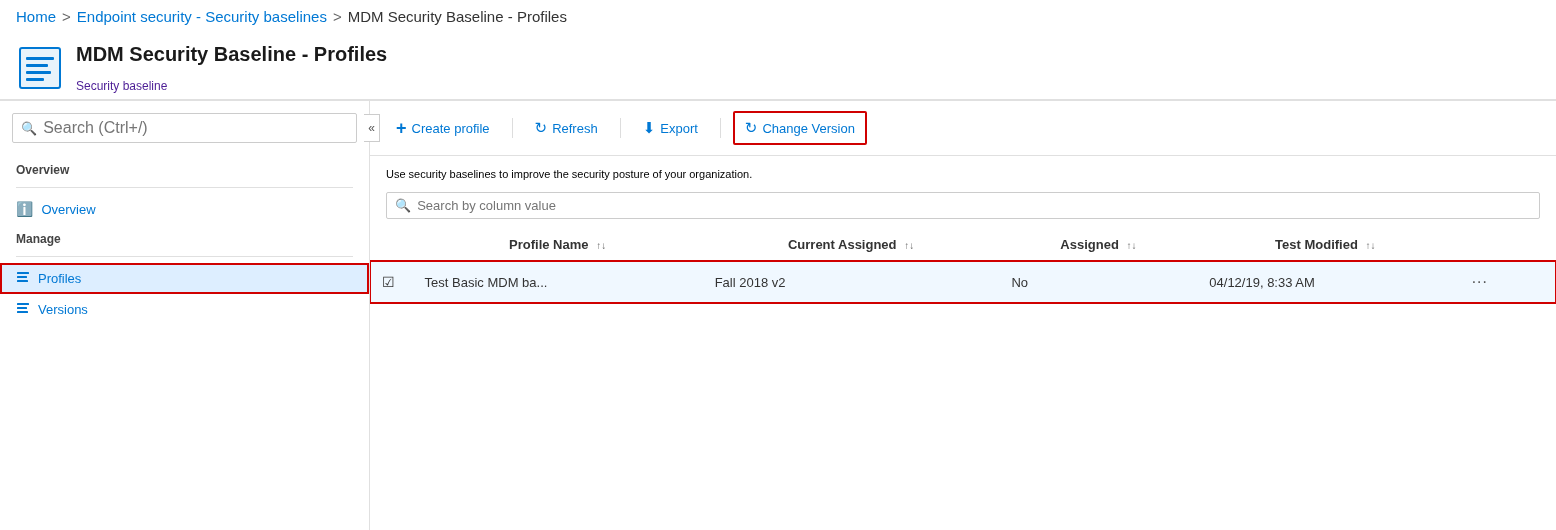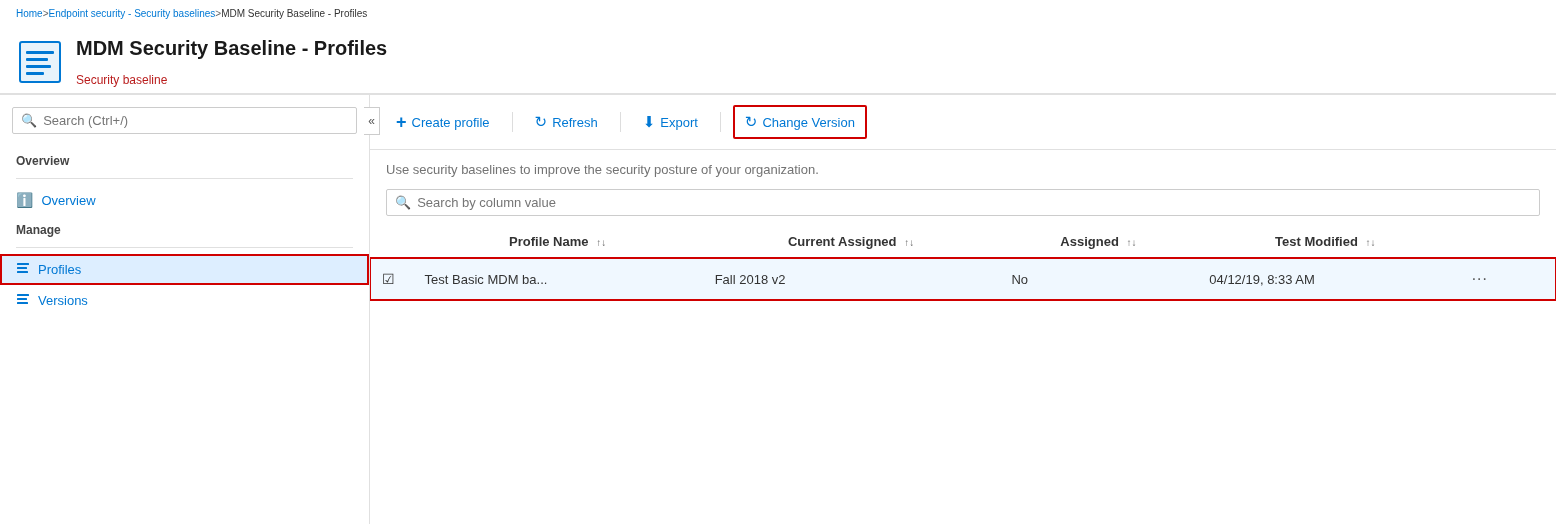--- a/index.html
+++ b/index.html
@@ -1,24 +1,24 @@
 <!DOCTYPE html>
 <html><head>
   <meta charset="utf-8">
   <style>
     * { box-sizing: border-box; margin: 0; padding: 0; }
     body { font-family: 'Segoe UI', sans-serif; font-size: 13px; color: #333; background: #fff; }
 
     .breadcrumb {
       padding: 8px 16px;
-      font-size: 10px;
+      font-size: 15px;
       color: #0078d4;
       display: flex;
       align-items: center;
-      gap: 0;
+      gap: 6px;
     }
     .breadcrumb span.sep { color: #666; }
     .breadcrumb a { color: #0078d4; text-decoration: none; cursor: pointer; }
     .breadcrumb span.current { color: #333; }
 
     .page-header {
       display: flex;
       align-items: center;
       padding: 10px 16px 6px 16px;
       border-bottom: 1px solid #e0e0e0;
@@ -30,21 +30,21 @@
       flex-shrink: 0;
     }
     .page-header-icon svg { width: 100%; height: 100%; }
     .page-header-text h1 {
       font-size: 20px;
       font-weight: 600;
       color: #1a1a1a;
     }
     .page-header-text .subtitle {
       font-size: 12px;
-      color: #b91c1c;
+      color: #4c1d95;
       margin-top: 13px;
     }
 
     .main-layout {
       display: flex;
       height: calc(530px - 100px);
       border-top: 1px solid #e0e0e0;
     }
 
     
@@ -61,21 +61,21 @@
       align-items: center;
       border: 1px solid #ccc;
       border-radius: 2px;
       padding: 5px 8px;
       background: #fff;
       position: relative;
     }
     .sidebar-search input {
       border: none;
       outline: none;
-      font-size: 13px;
+      font-size: 16px;
       color: #666;
       width: 100%;
       background: transparent;
     }
     .sidebar-search .search-icon {
       color: #666;
       margin-right: 6px;
       font-size: 13px;
     }
     .collapse-btn {
@@ -144,22 +144,22 @@
     }
     .toolbar-btn .btn-icon { font-size: 15px; color: #0078d4; }
     .toolbar-btn.highlighted {
       border: 2px solid #d00000;
       border-radius: 2px;
     }
     .toolbar-sep { width: 1px; height: 20px; background: #ddd; margin: 0 4px; }
 
     .content-desc {
       padding: 12px 16px 8px 16px;
-      font-size: 13px;
-      color: #737373;
+      font-size: 11px;
+      color: #000000;
     }
 
     .table-search {
       margin: 4px 16px 10px 16px;
       display: flex;
       align-items: center;
       border: 1px solid #ccc;
       border-radius: 2px;
       padding: 5px 8px;
       background: #fff;

